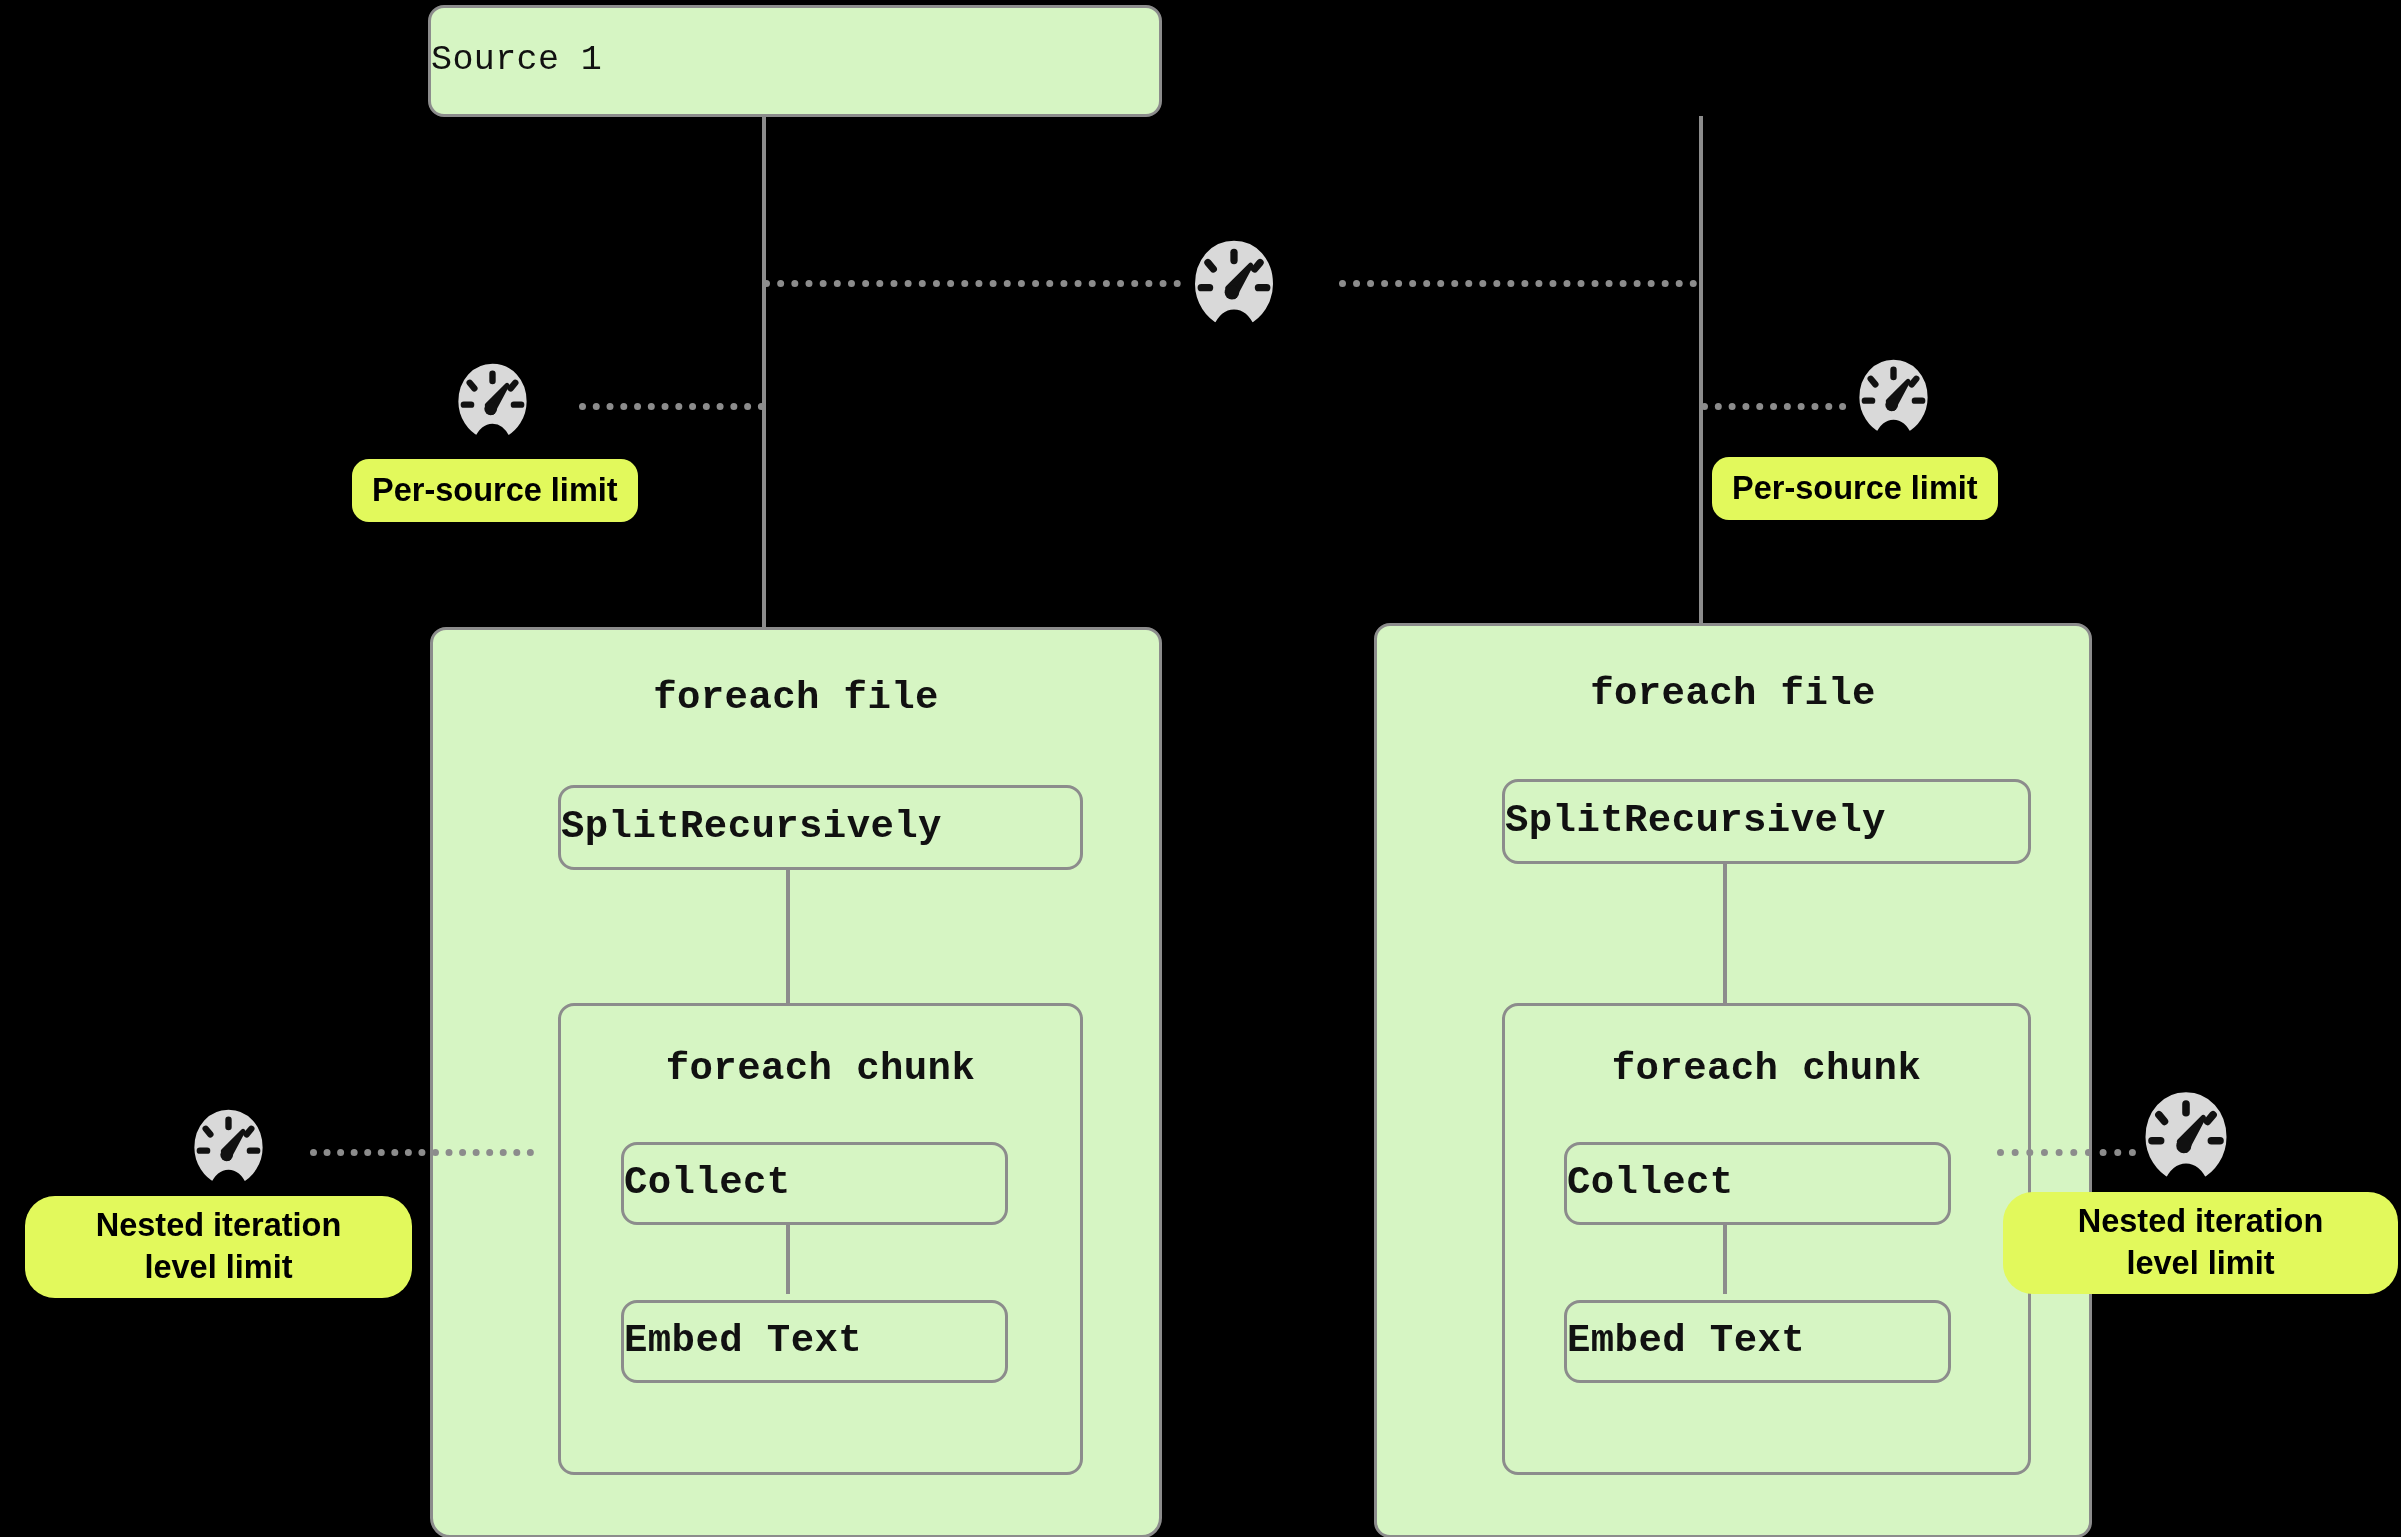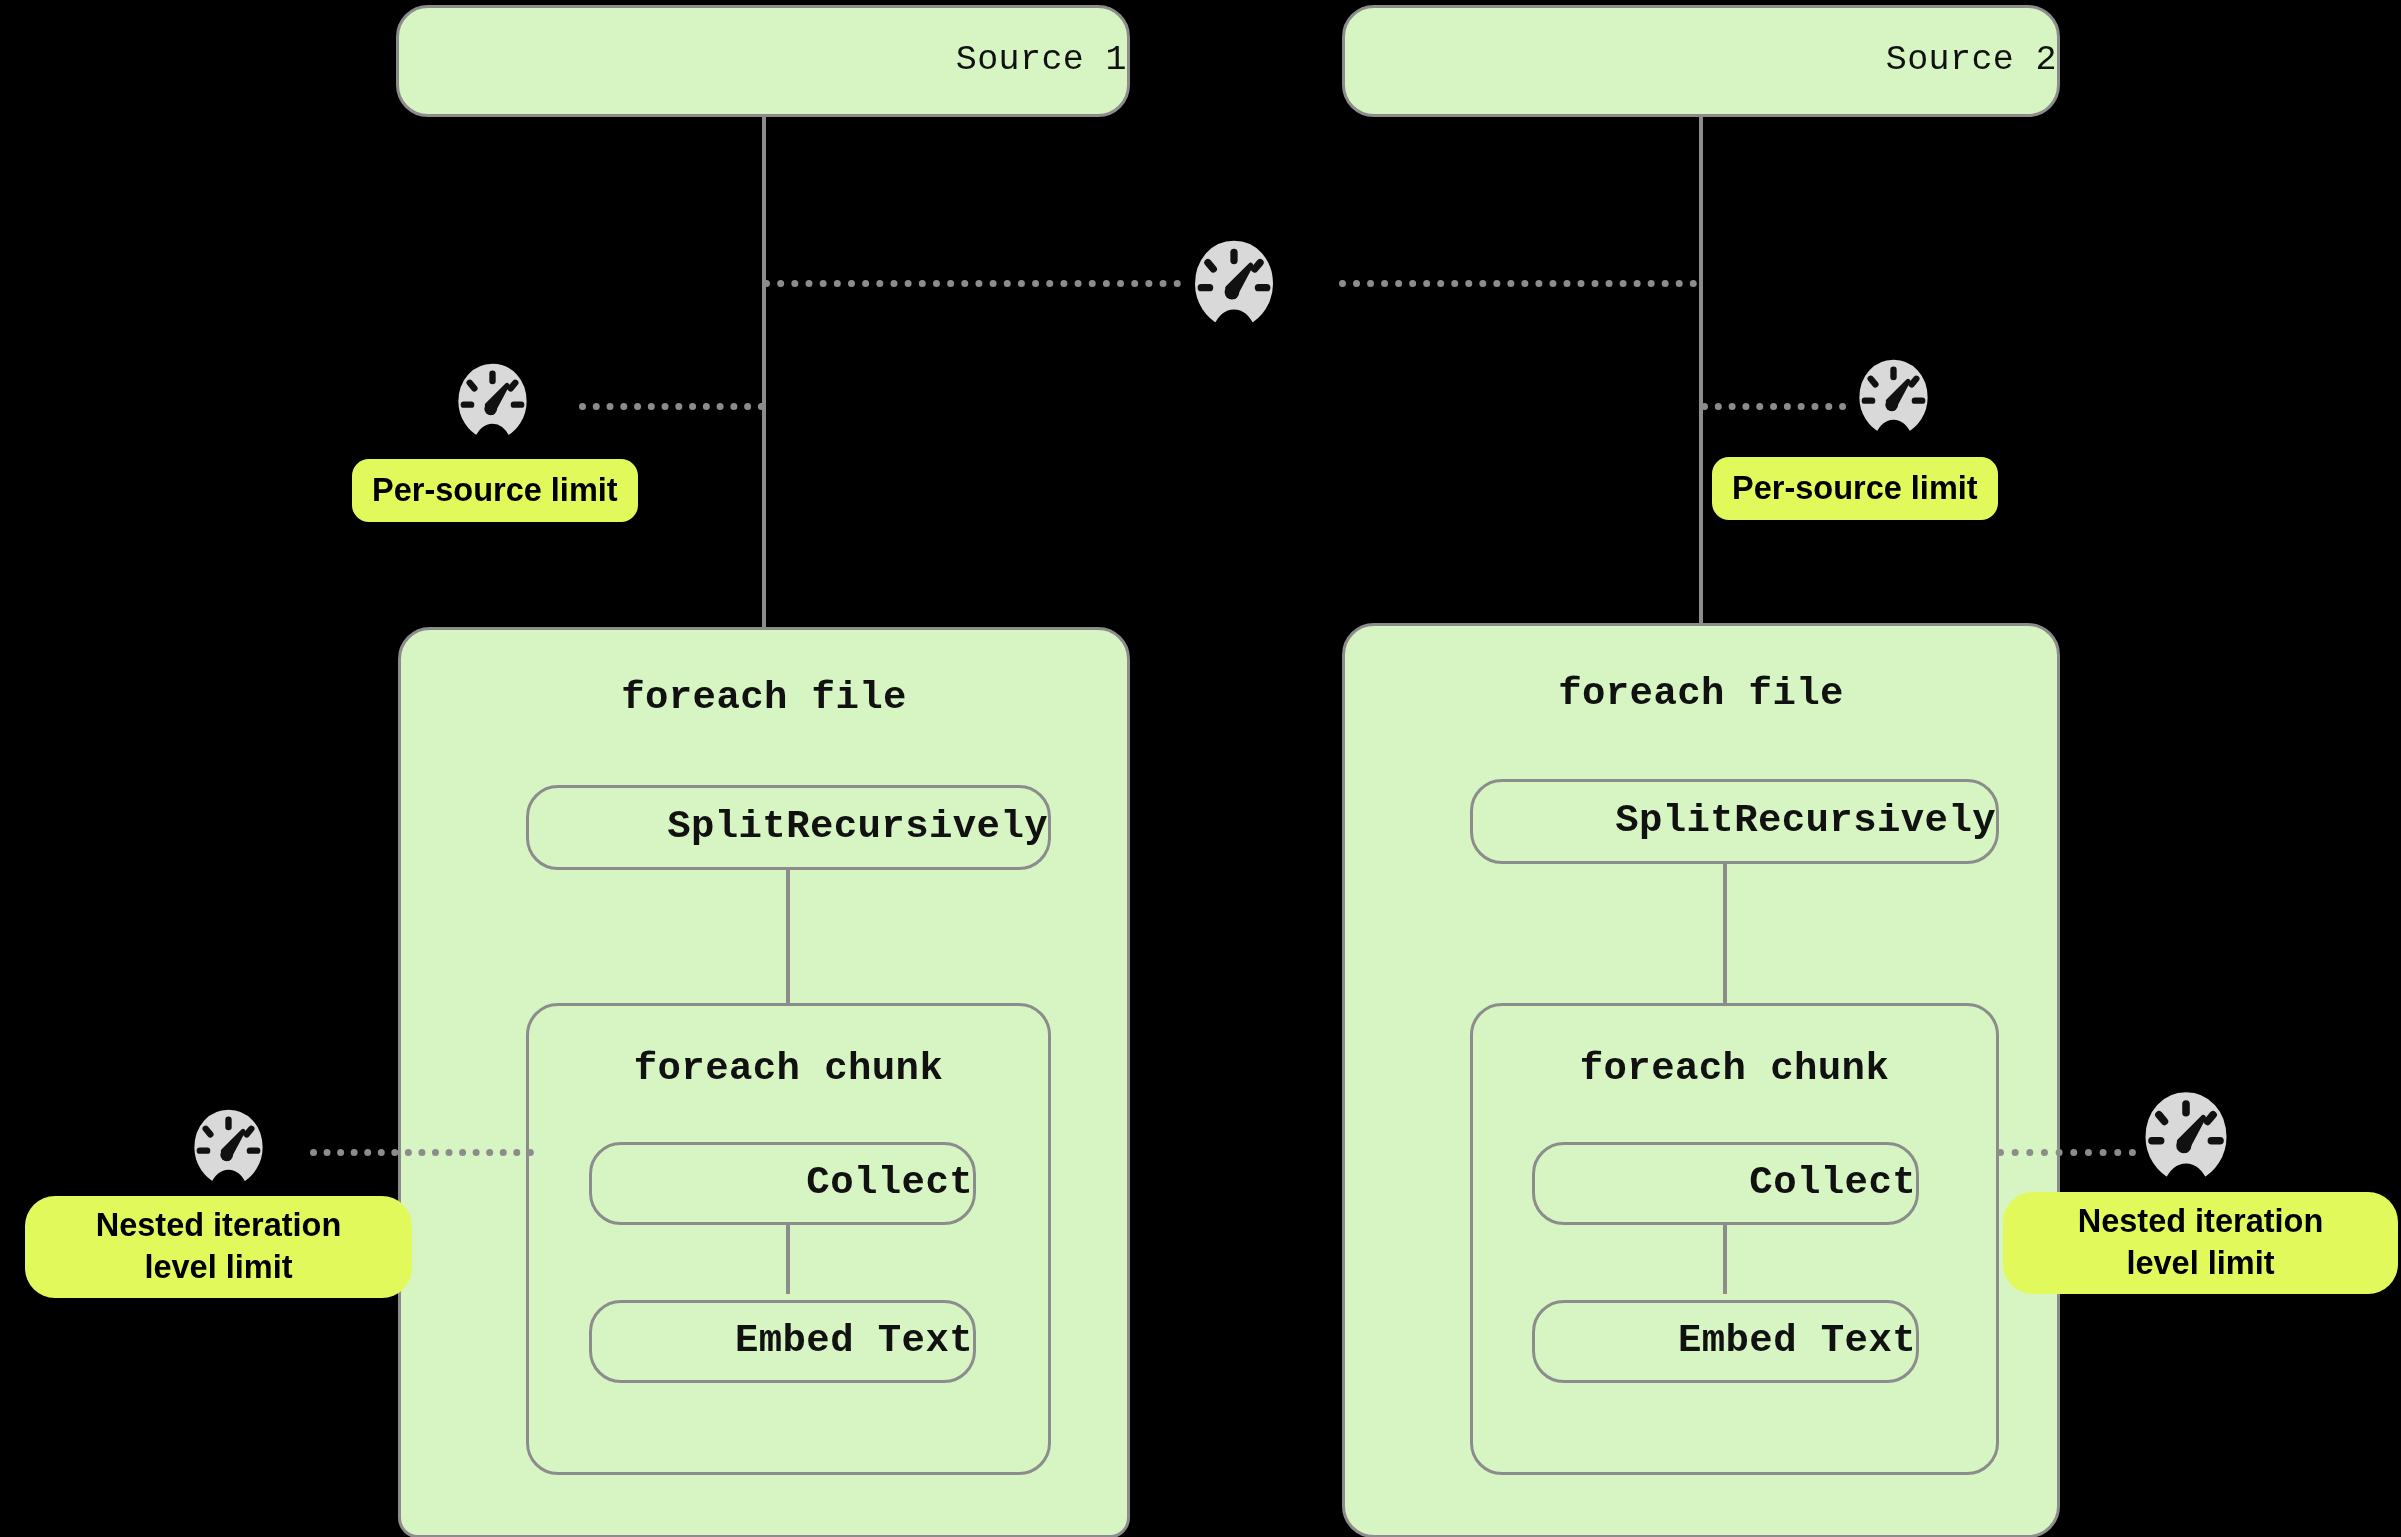--- a/index.html
+++ b/index.html
@@ -15,25 +15,26 @@
     overflow: hidden;
     font-family: "Liberation Sans", sans-serif;
   }
 
   
   .node {
     position: absolute;
     box-sizing: border-box;
     background: #d6f5c3;
     border: 3.9px solid #8c8c8c;
-    border-radius: 32px;
+    border-radius: 16px;
     font-family: "Liberation Mono", "DejaVu Sans Mono", monospace;
     color: #0d0d0d;
     display: flex;
-    justify-content: flex-end;
+    justify-content: flex-start;
+    margin-left: 32px;
   }
   .node.center-v { align-items: center; }
   .node.top-label { align-items: flex-start; }
 
   .node-label {
     font-family: "Liberation Mono", "DejaVu Sans Mono", monospace;
     color: #111111;
     letter-spacing: 0.4px;
     white-space: nowrap;
     line-height: 1;
@@ -176,23 +177,20 @@
       <rect x="15" y="50" width="15" height="7" rx="3.5" fill="#111111"></rect>
       <rect x="70" y="50" width="15" height="7" rx="3.5" fill="#111111"></rect>
       <path d="M50 62 L44 54 L66 32 Z" fill="#111111" stroke="#111111" stroke-width="5" stroke-linejoin="round"></path>
       <circle cx="48" cy="58" r="7" fill="#111111"></circle>
     </svg>
   </div>
 
   <div class="dotline" style="left:1339px; top:280px; width:358px;"></div>
 
 
-  <div class="node center-v" style="left:1342px; top:4.6px; width:718px; height:112px;">
-    <span class="node-label lbl-xl">Source 2</span>
-  </div>
 
   <div class="vline" style="left:1699px; top:116px; height:512px;"></div>
 
   <div class="dotline" style="left:1701px; top:403px; width:159px;"></div>
 
   <div class="gauge" style="left:1848px; top:352px;">
     <svg viewBox="0 0 100 100" xmlns="http://www.w3.org/2000/svg">
       <path d="M50 4 C74 4 92 24 92 50 C92 70 80 86 66 93 C62 84 57 79 50 79 C43 79 38 84 34 93 C20 86 8 70 8 50 C8 24 26 4 50 4 Z" fill="#d9d9d9" stroke="#000000" stroke-width="9" stroke-linejoin="round"></path>
       <rect x="46.5" y="16" width="7" height="15" rx="3.5" fill="#111111"></rect>
       <rect x="24" y="25" width="7" height="15" rx="3.5" fill="#111111" transform="rotate(-40 27.5 32.5)"></rect>

